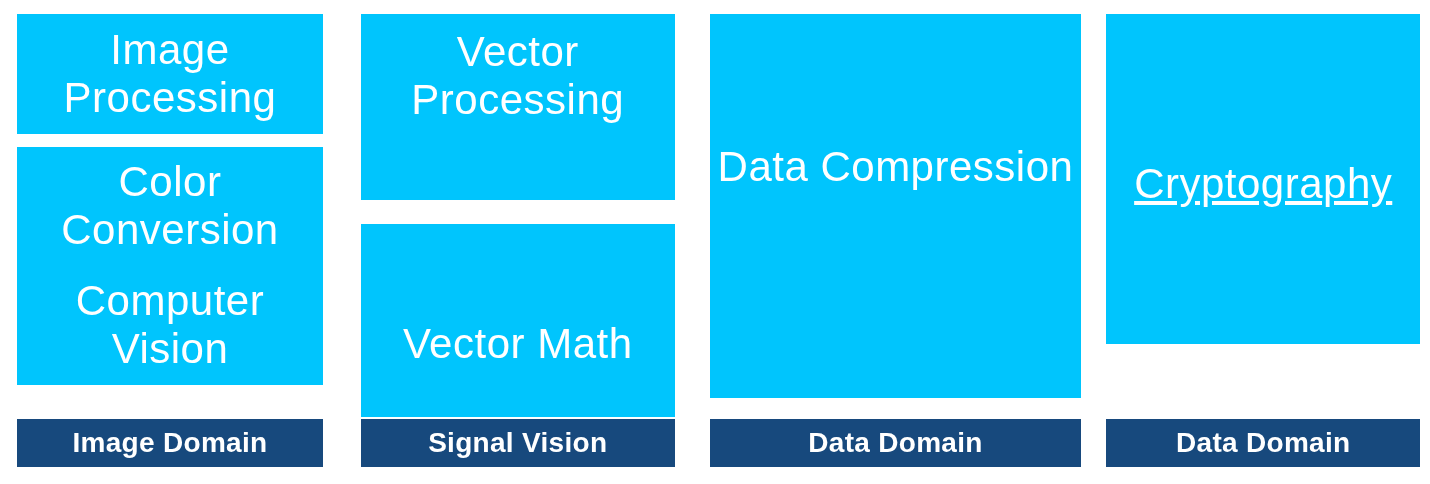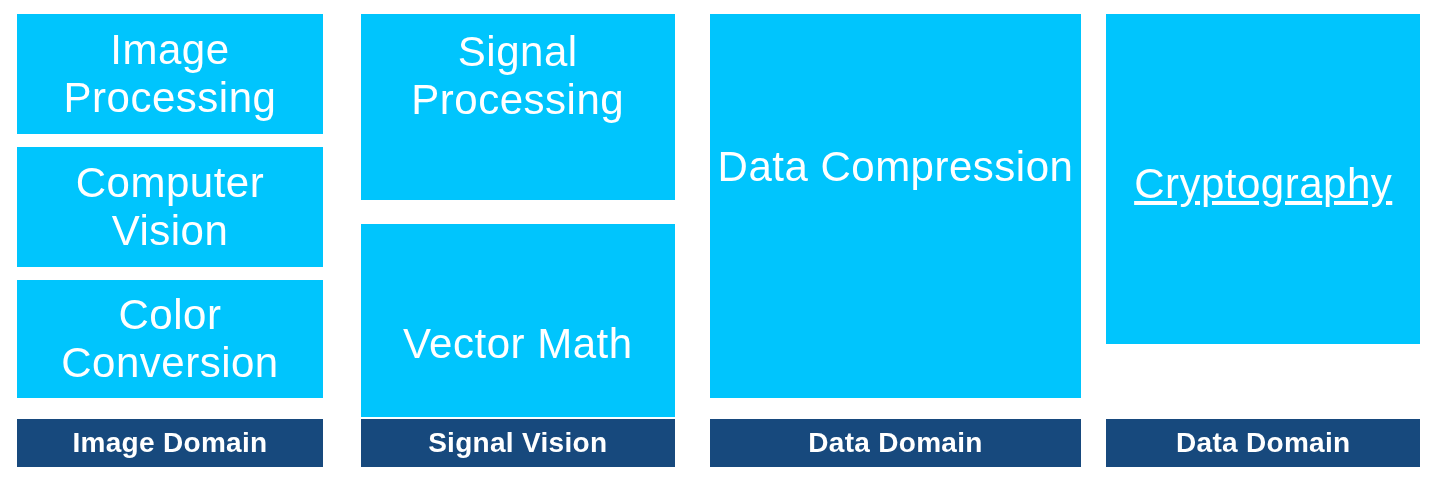--- a/index.html
+++ b/index.html
@@ -69,36 +69,36 @@
 </head>
 <body>
 
 <div class="canvas">
 
   <div class="column col-1">
     <div class="stack">
       <div class="box box-image-processing">
         <span>Image Processing</span>
       </div>
+      <div class="box box-color-conversion">
+        <span>Color Conversion</span>
+      </div>
       <div class="box box-computer-vision">
         <span>Computer Vision</span>
-      </div>
-      <div class="box box-color-conversion">
-        <span>Color Conversion</span>
       </div>
     </div>
     <div class="domain-footer">
       <span>Image Domain</span>
     </div>
   </div>
 
   <div class="column col-2">
     <div class="stack">
       <div class="box box-signal-processing">
-        <span>Signal Processing</span>
+        <span>Vector Processing</span>
       </div>
       <div class="box box-vector-math">
         <span>Vector Math</span>
       </div>
     </div>
     <div class="domain-footer">
       <span>Signal Vision</span>
     </div>
   </div>
 

